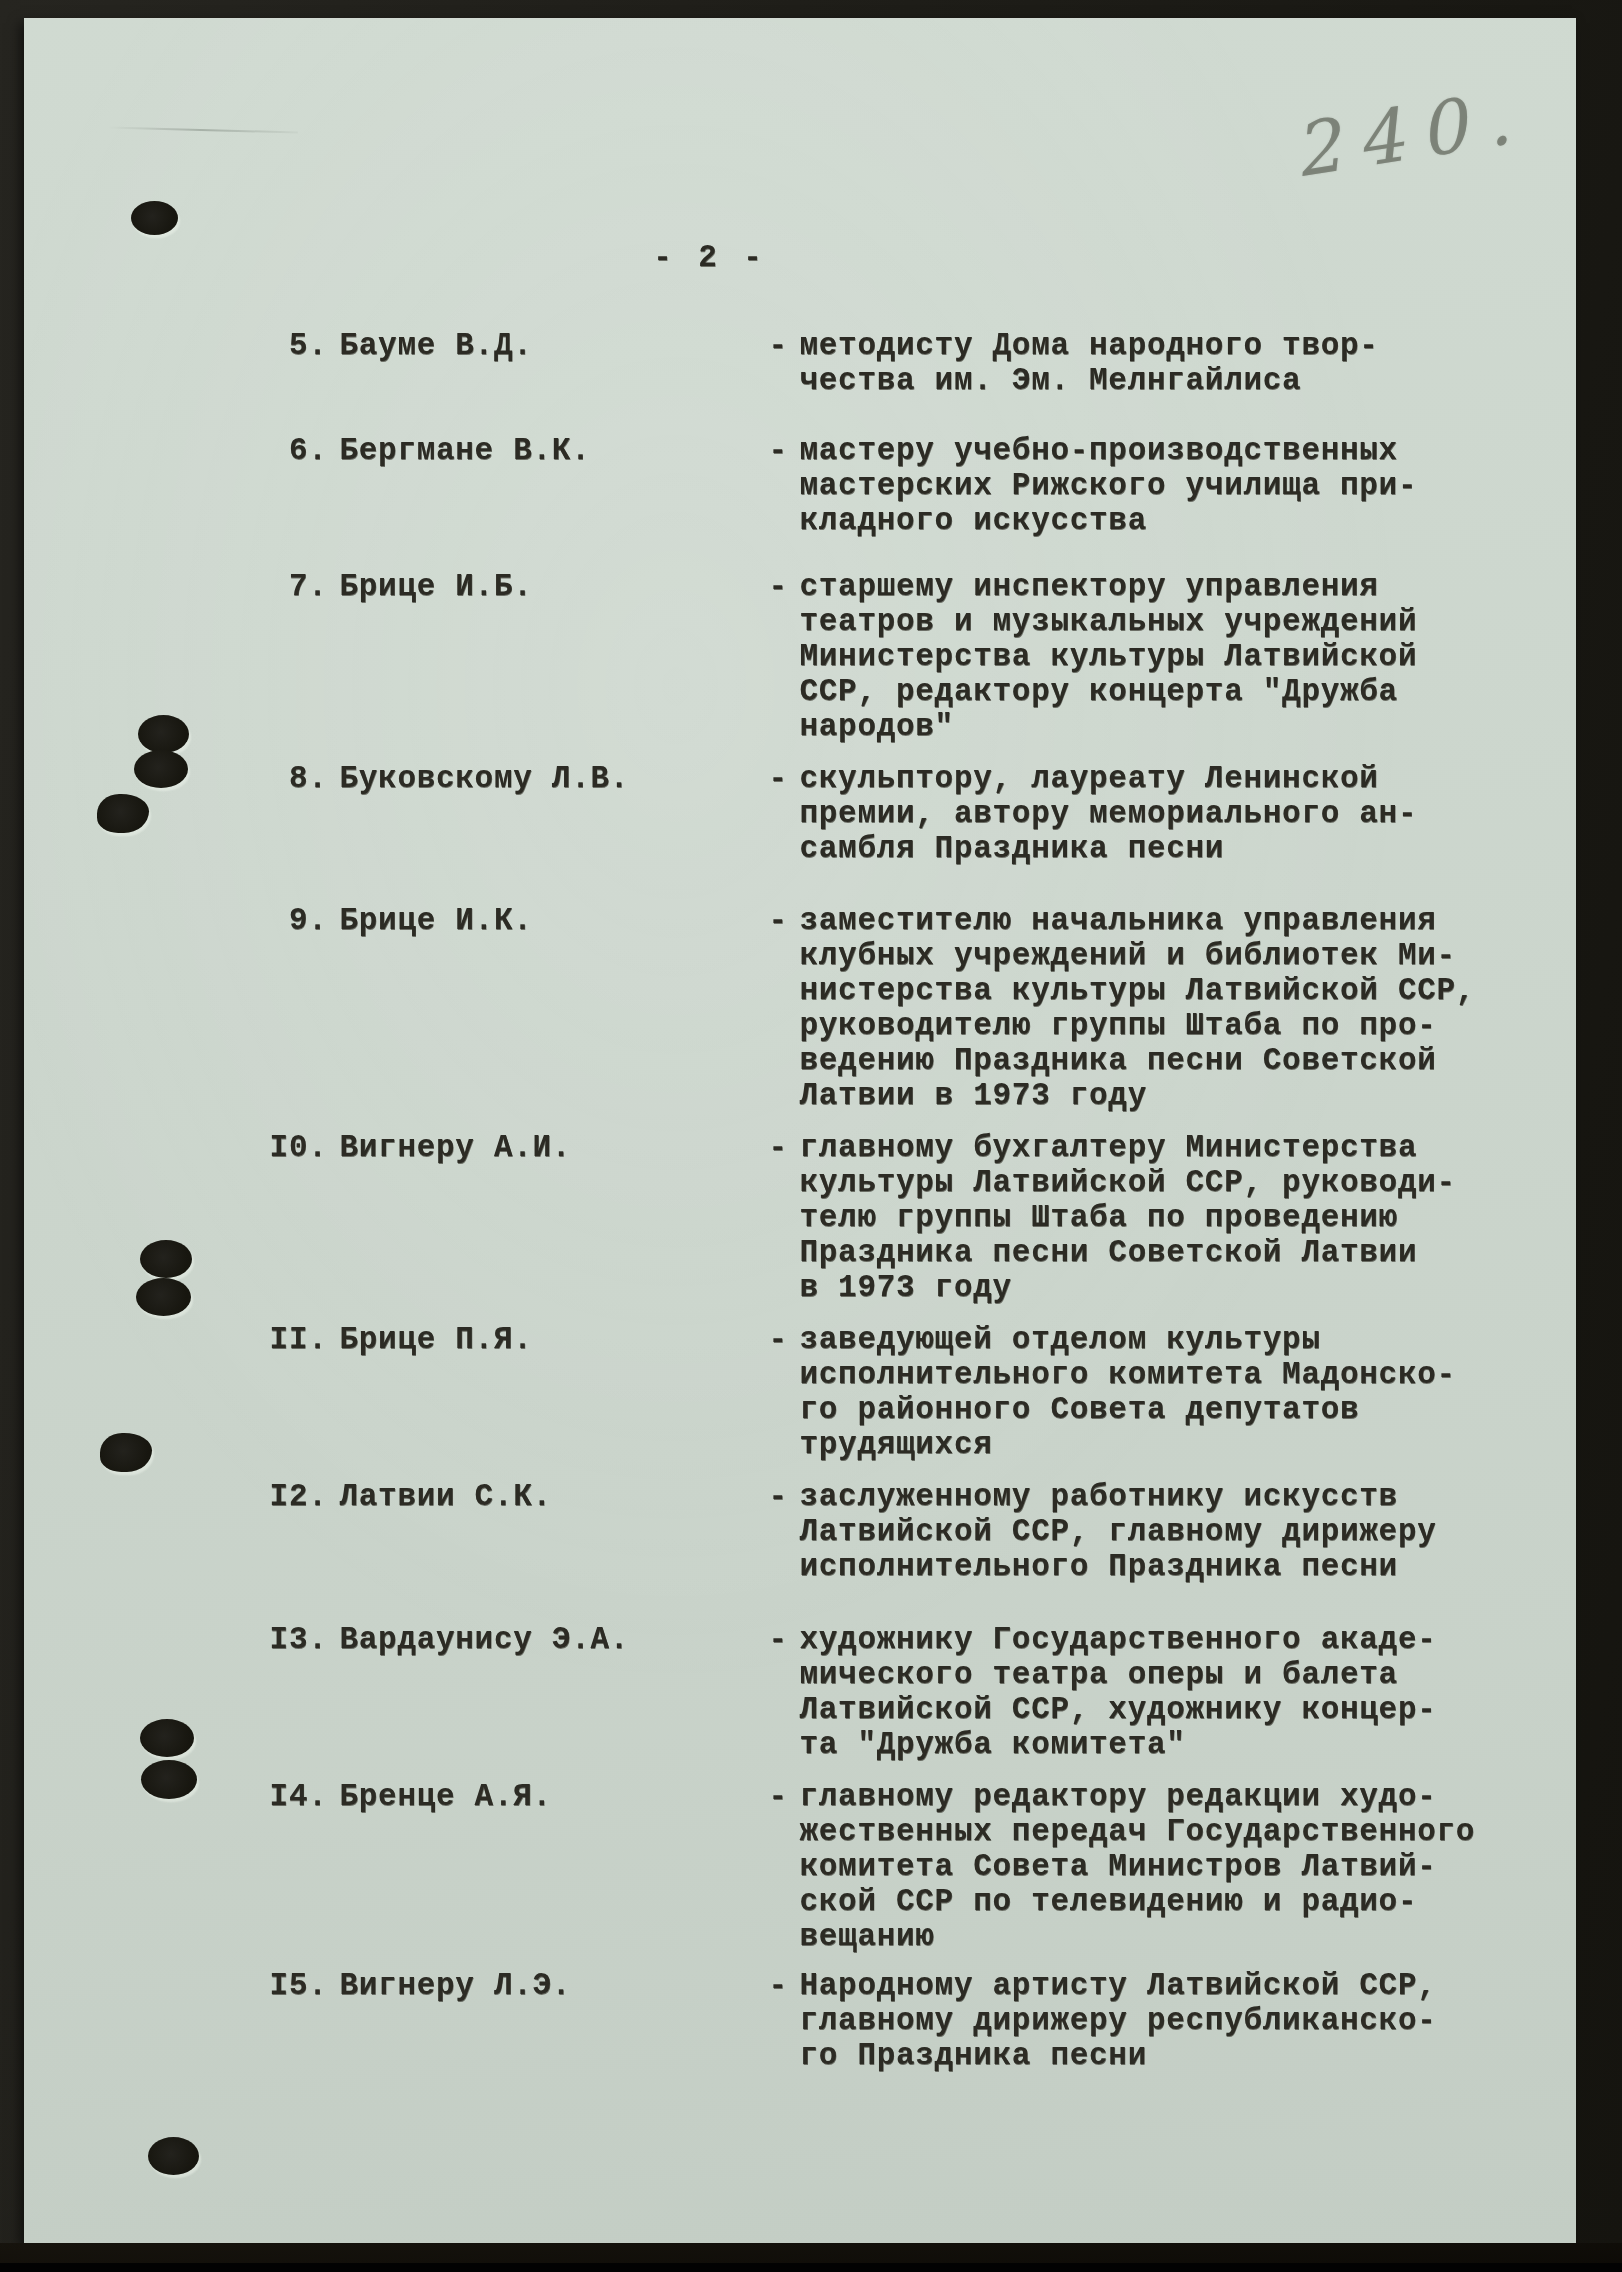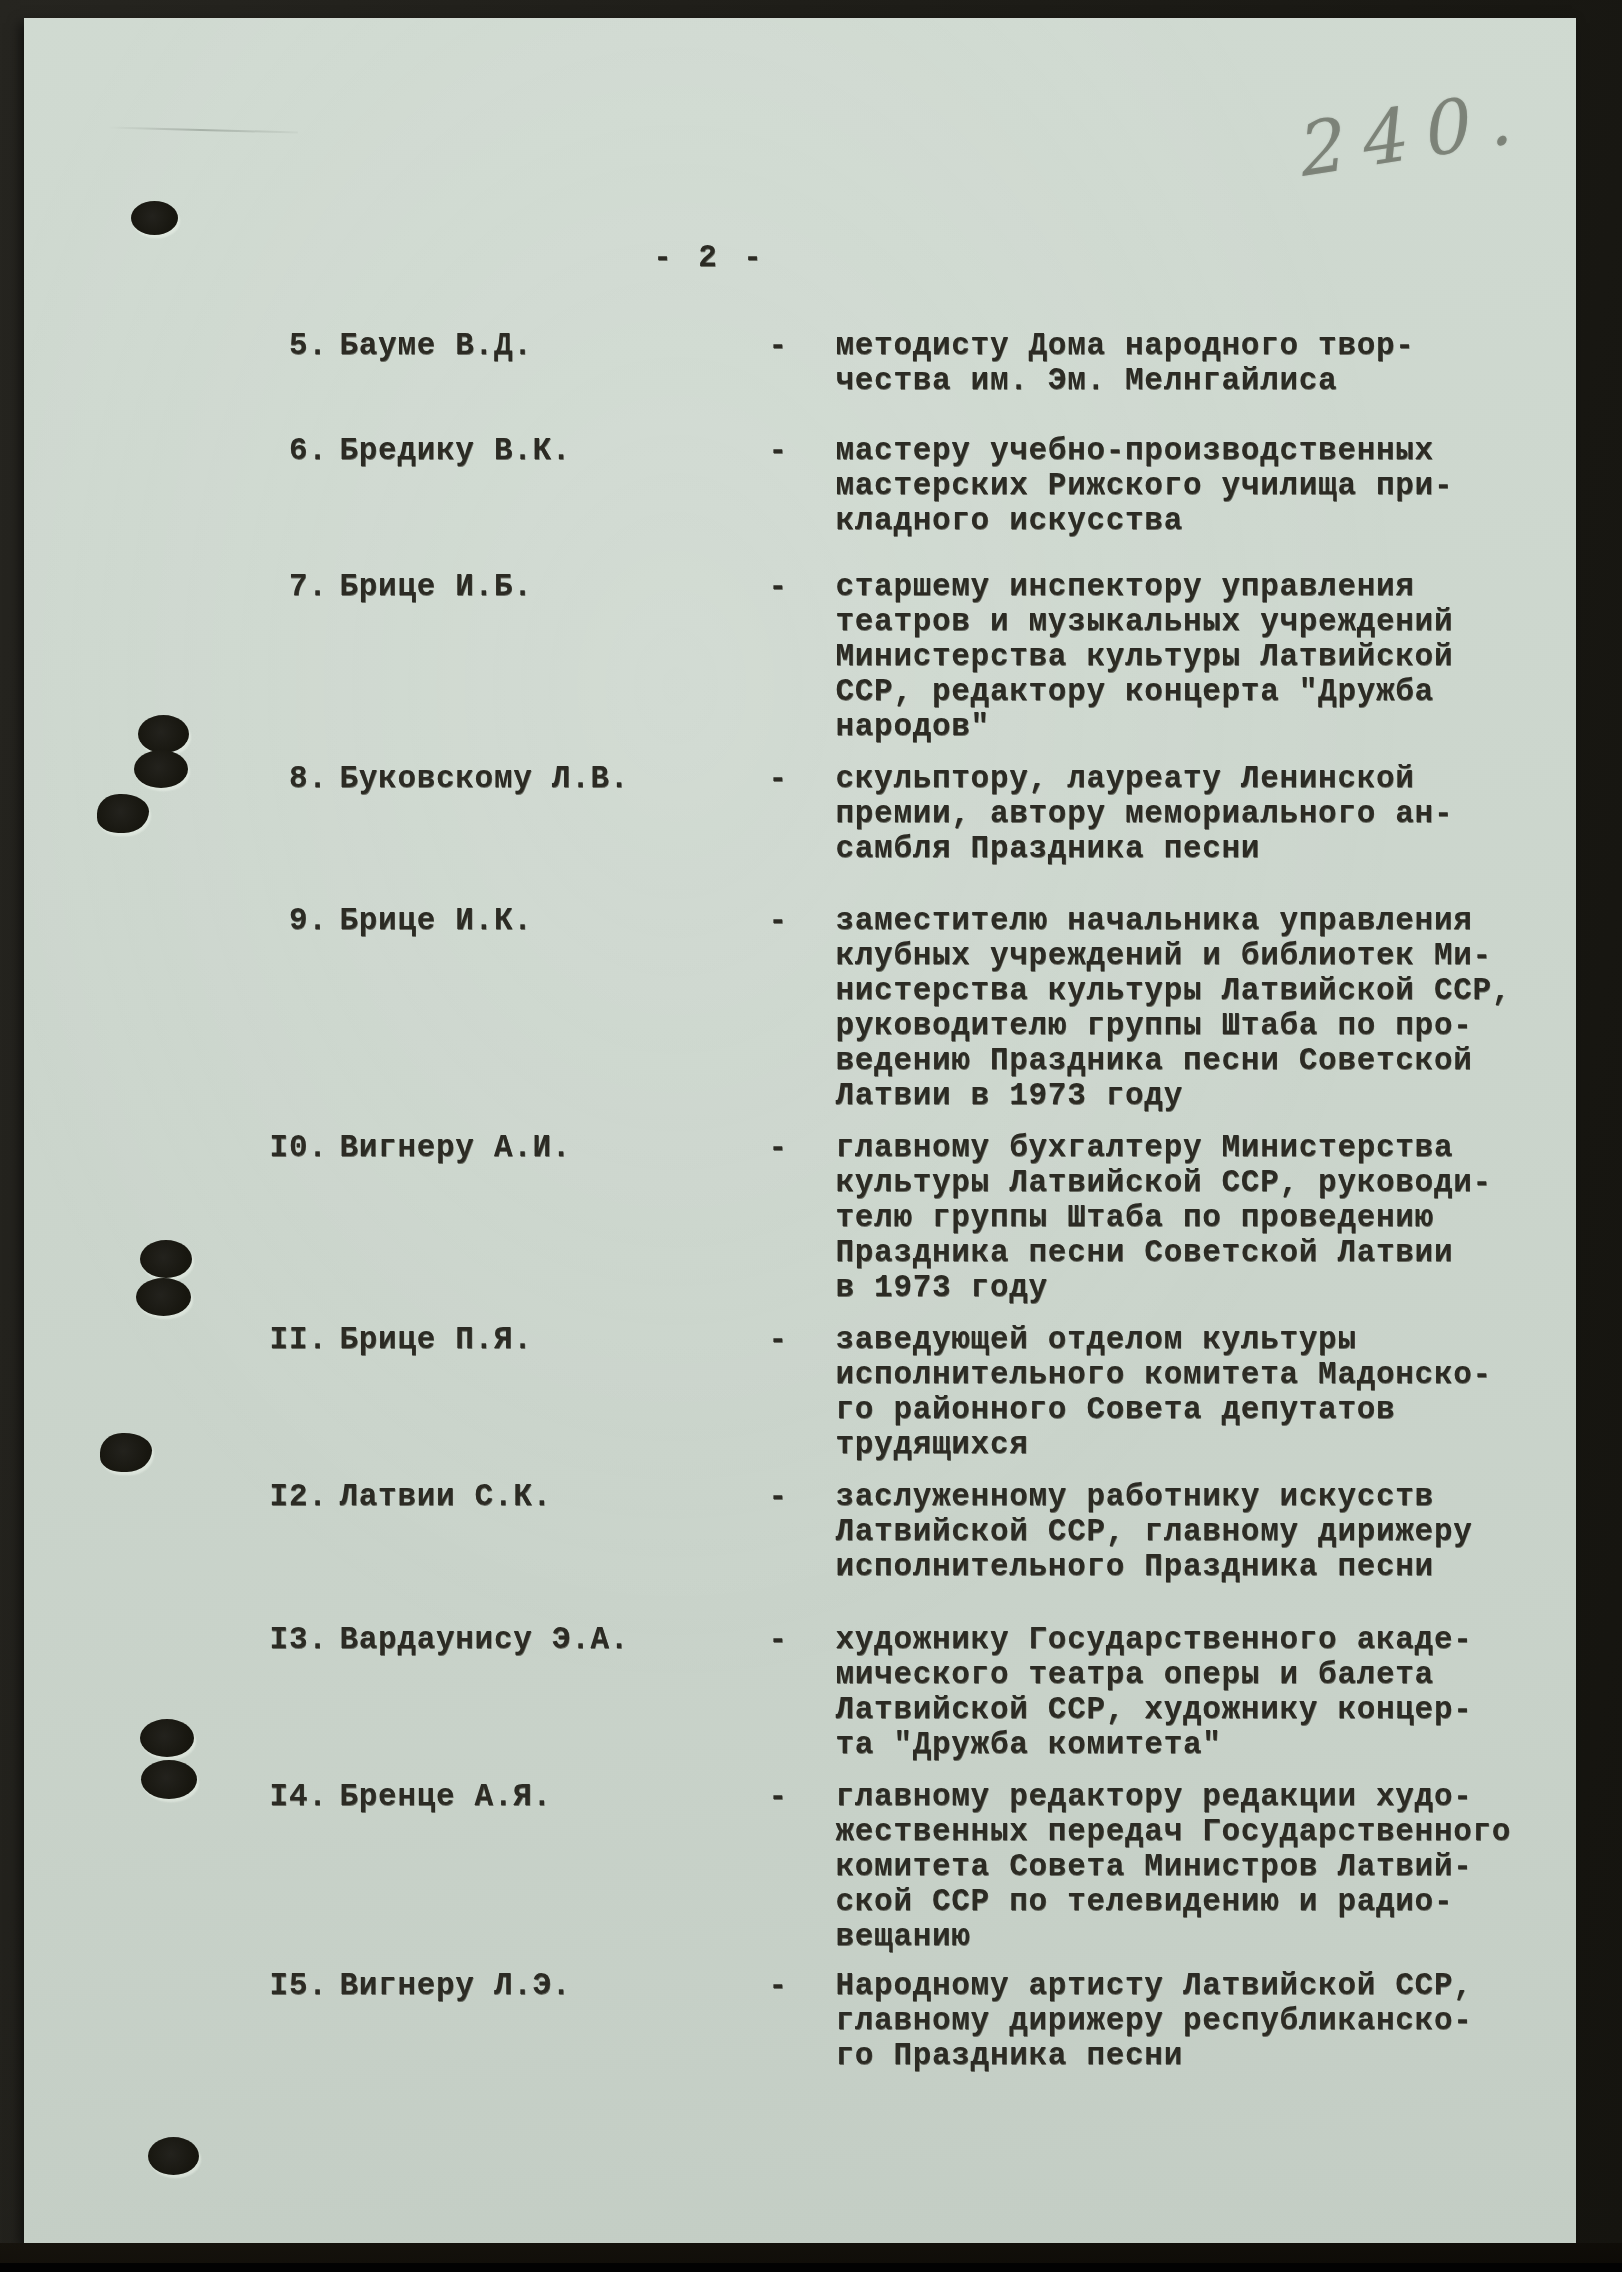--- a/index.html
+++ b/index.html
@@ -80,21 +80,21 @@
     left: 316px;
     white-space: nowrap;
     text-align: center;
   }
   .entry .dash {
     position: absolute;
     left: 745px;
   }
   .entry .desc {
     position: absolute;
-    left: 812px;
+    left: 776px;
     width: 758px;
     white-space: pre-line;
     font-family: Liberation Mono, monospace;
   }
   .hole {
     position: absolute;
     background: radial-gradient(circle at 45% 45%, #23221d 0%, #17160f 70%);
     border-radius: 50%;
     box-shadow: 2px 3.3px 2px rgba(242,248,240,0.45);
   }
@@ -136,21 +136,21 @@
   <div class="entry typed" style="top:309px;">
     <span class="num">5.</span>
     <span class="name">Бауме В.Д.</span>
     <span class="dash">-</span>
     <span class="desc">методисту Дома народного твор-
 чества им. Эм. Мелнгайлиса</span>
   </div>
 
   <div class="entry typed" style="top:414px;">
     <span class="num">6.</span>
-    <span class="name">Бредику В.К.</span>
+    <span class="name">Бергмане В.К.</span>
     <span class="dash">-</span>
     <span class="desc">мастеру учебно-производственных
 мастерских Рижского училища при-
 кладного искусства</span>
   </div>
 
   <div class="entry typed" style="top:550px;">
     <span class="num">7.</span>
     <span class="name">Брице И.Б.</span>
     <span class="dash">-</span>

